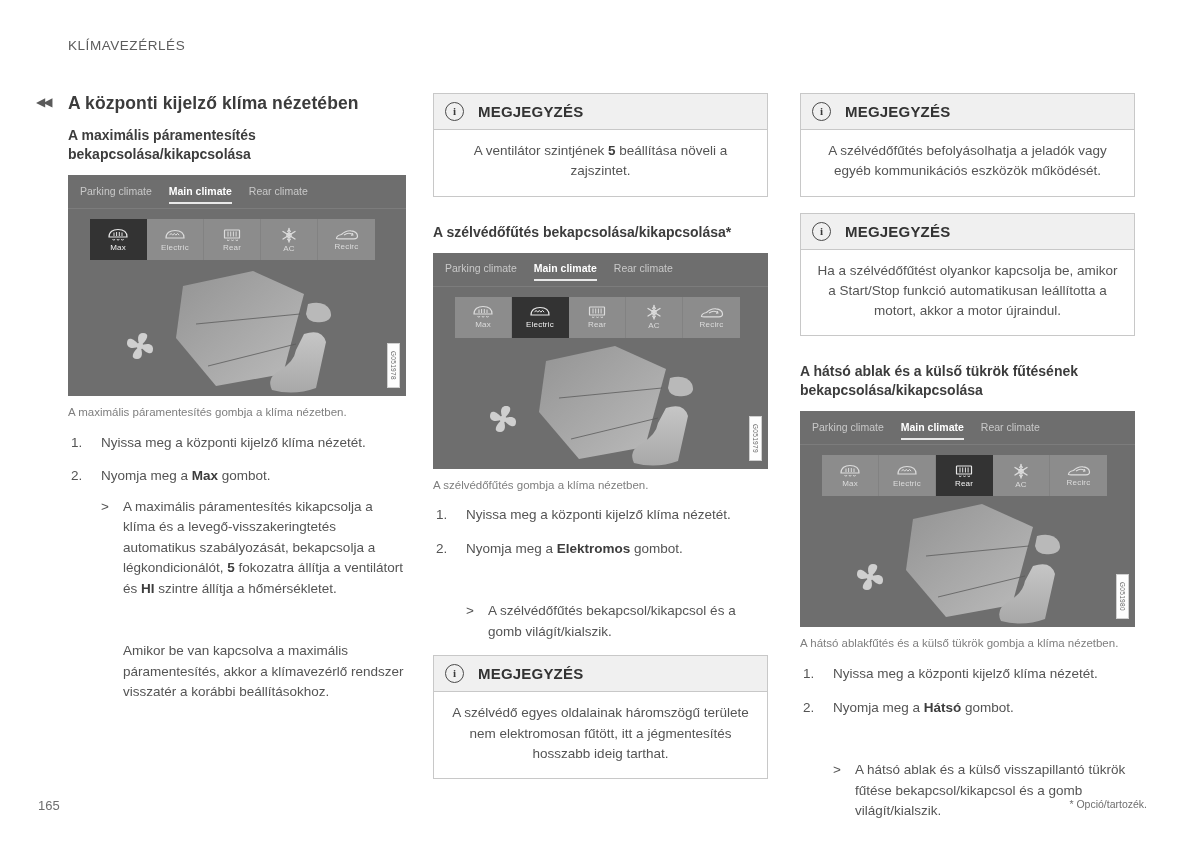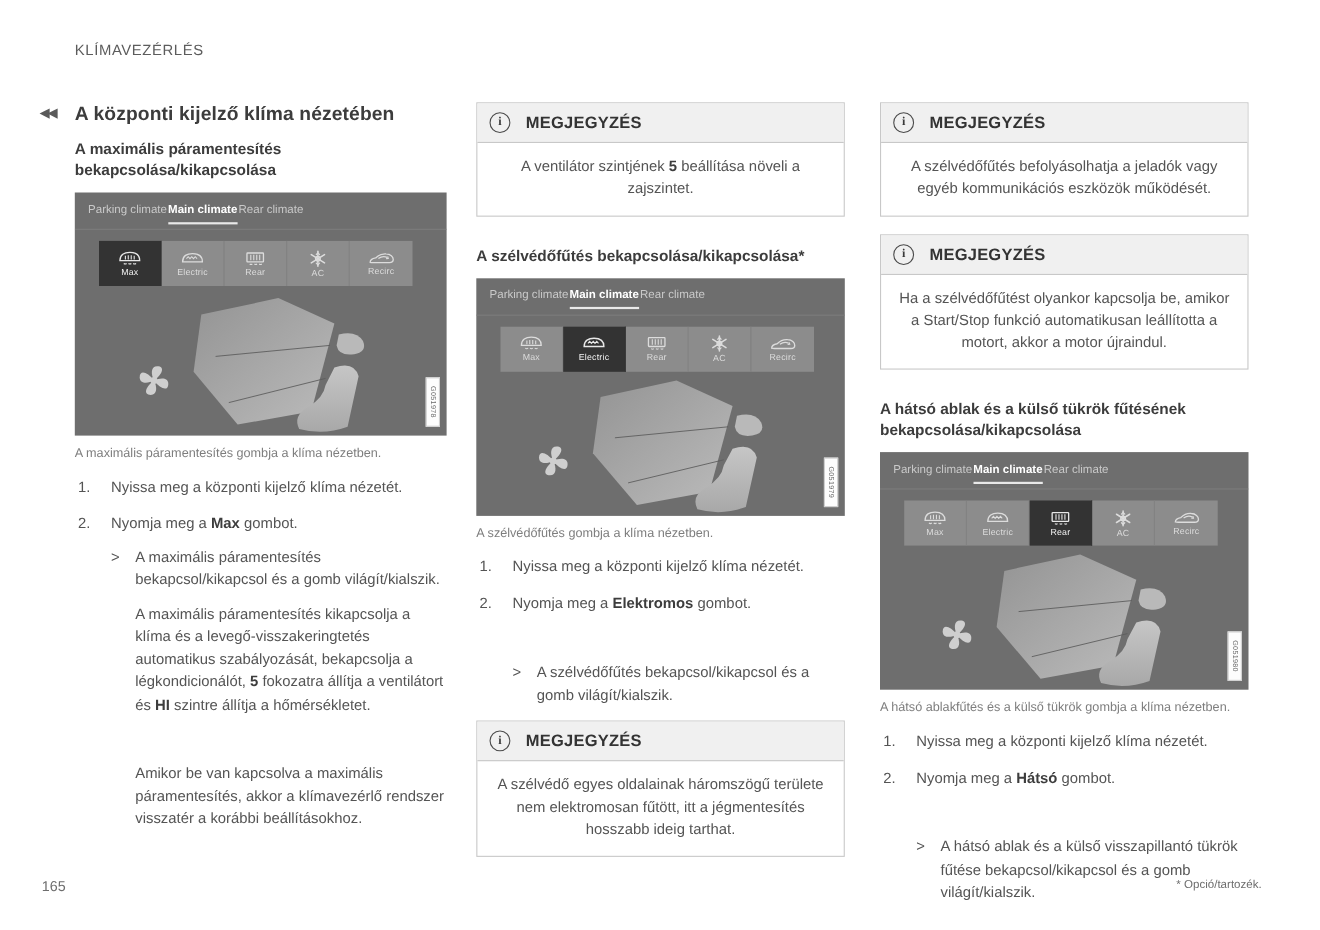--- a/index.html
+++ b/index.html
@@ -49,21 +49,21 @@
     background:#6e6e6e;
     overflow:hidden;
   }
   .cd-lg{width:338px;height:221px;}
   .cd-md{width:335px;height:216px;}
 
   .cd-tabs{
     position:relative;
     height:34px;
     padding:0 12px;
-    display:flex;align-items:center;gap:1px;
+    display:flex;align-items:center;gap:17px;
     border-bottom:1px solid #7c7c7c;
     box-sizing:border-box;
   }
   .cd-tab{
     font-size:10.5px;color:#c9c9c9;white-space:nowrap;position:relative;
     padding-bottom:2px;
   }
   .cd-tab.active{color:#ffffff;font-weight:bold;}
   .cd-tab.active:after{
     content:"";position:absolute;left:0;right:0;bottom:-5px;height:2px;background:#e9e9e9;
@@ -278,21 +278,20 @@
       <li>
         <span class="num">1.</span>
         <span>Nyissa meg a központi kijelző klíma nézetét.</span>
       </li>
       <li>
         <span class="num">2.</span>
         <span>Nyomja meg a </span><b>Max</b><span> gombot.</span>
         <ul class="sub">
           <li>
             <span class="gt">&gt;</span>
-            <p>A maximális páramentesítés bekapcsol/kikapcsol és a gomb világít/kialszik.</p>
             <p><span>A maximális páramentesítés kikapcsolja a klíma és a levegő-visszakeringtetés automatikus szabályozását, bekapcsolja a légkondicionálót, </span><b>5</b><span> fokozatra állítja a ventilátort és </span><b>HI</b><span> szintre állítja a hőmérsékletet.</span></p>
             <p>Amikor be van kapcsolva a maximális páramentesítés, akkor a klímavezérlő rendszer visszatér a korábbi beállításokhoz.</p>
           </li>
         </ul>
       </li>
     </ol>
   </div>
 
   <div class="col col-mid">
 

